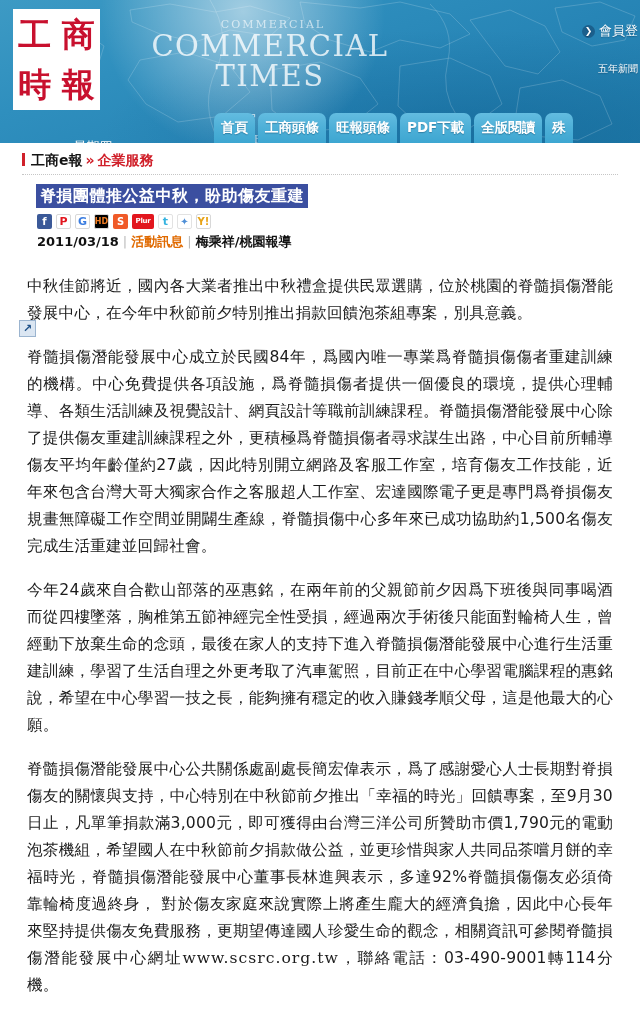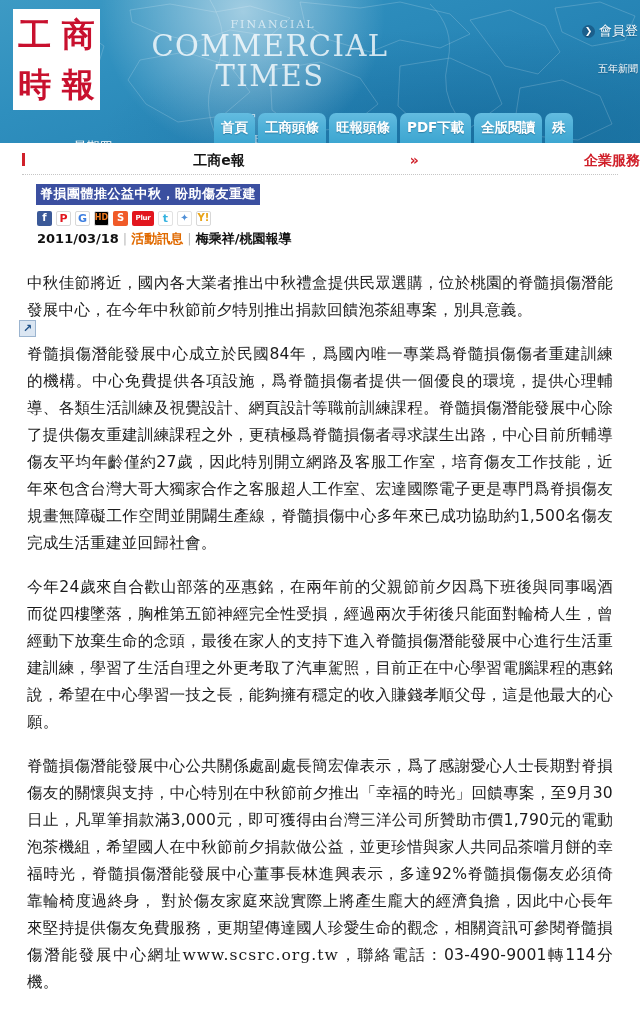--- a/index.html
+++ b/index.html
@@ -118,21 +118,20 @@
   .content { position: relative; width: 640px; background: #fff; }
 
   .breadcrumb {
     position: relative;
     margin: 9px 0 0 22px;
     font-size: 14px;
     font-weight: bold;
     color: #1a1a1a;
     display: flex; align-items: baseline; gap: 3px;
     white-space: nowrap;
-    justify-content: space-between;
   }
   .bc-bar {
     display: inline-block;
     width: 3px; height: 13px;
     background: #d0202a;
     margin-right: 3px;
     position: relative; top: 1px;
   }
   .bc-root { color: #141414; }
   .bc-sep { color: #d0202a; font-weight: bold; }
@@ -152,21 +151,21 @@
     margin: 4px 22px 0 22px;
     border-top: 1px dotted #c6c6c6;
     height: 0;
   }
 
   .headline {
     display: inline-block;
     margin: 9px 0 0 36px;
     background: #3b4fa0;
     color: #ffffff;
-    font-size: 13px;
+    font-size: 16px;
     font-weight: bold;
     letter-spacing: .5px;
     padding: 2px 4px 3px 4px;
     line-height: 1.2;
     white-space: nowrap;
   }
 
   .share-row {
     margin: 6px 0 0 37px;
     display: flex; align-items: center; gap: 4px;
@@ -246,21 +245,21 @@
   <div class="logo-box">
     <div class="logo-cell">工</div>
     <div class="logo-cell">商</div>
     <div class="logo-cell">時</div>
     <div class="logo-cell">報</div>
   </div>
 
   <div class="logo-date">2011-08-18 星期四</div>
 
   <div class="wordmark">
-    <div class="wm-sm1">FINANCIAL</div>
+    <div class="wm-sm1">COMMERCIAL</div>
     <div class="wm-lg">COMMERCIAL TIMES</div>
     <div class="wm-sm2">STOCK</div>
     <div class="wm-sm3">INFORMATION</div>
   </div>
 
   <div class="member-login">
     <span class="arrow-badge">❯</span>
     <span>會員登</span>
   </div>
 

